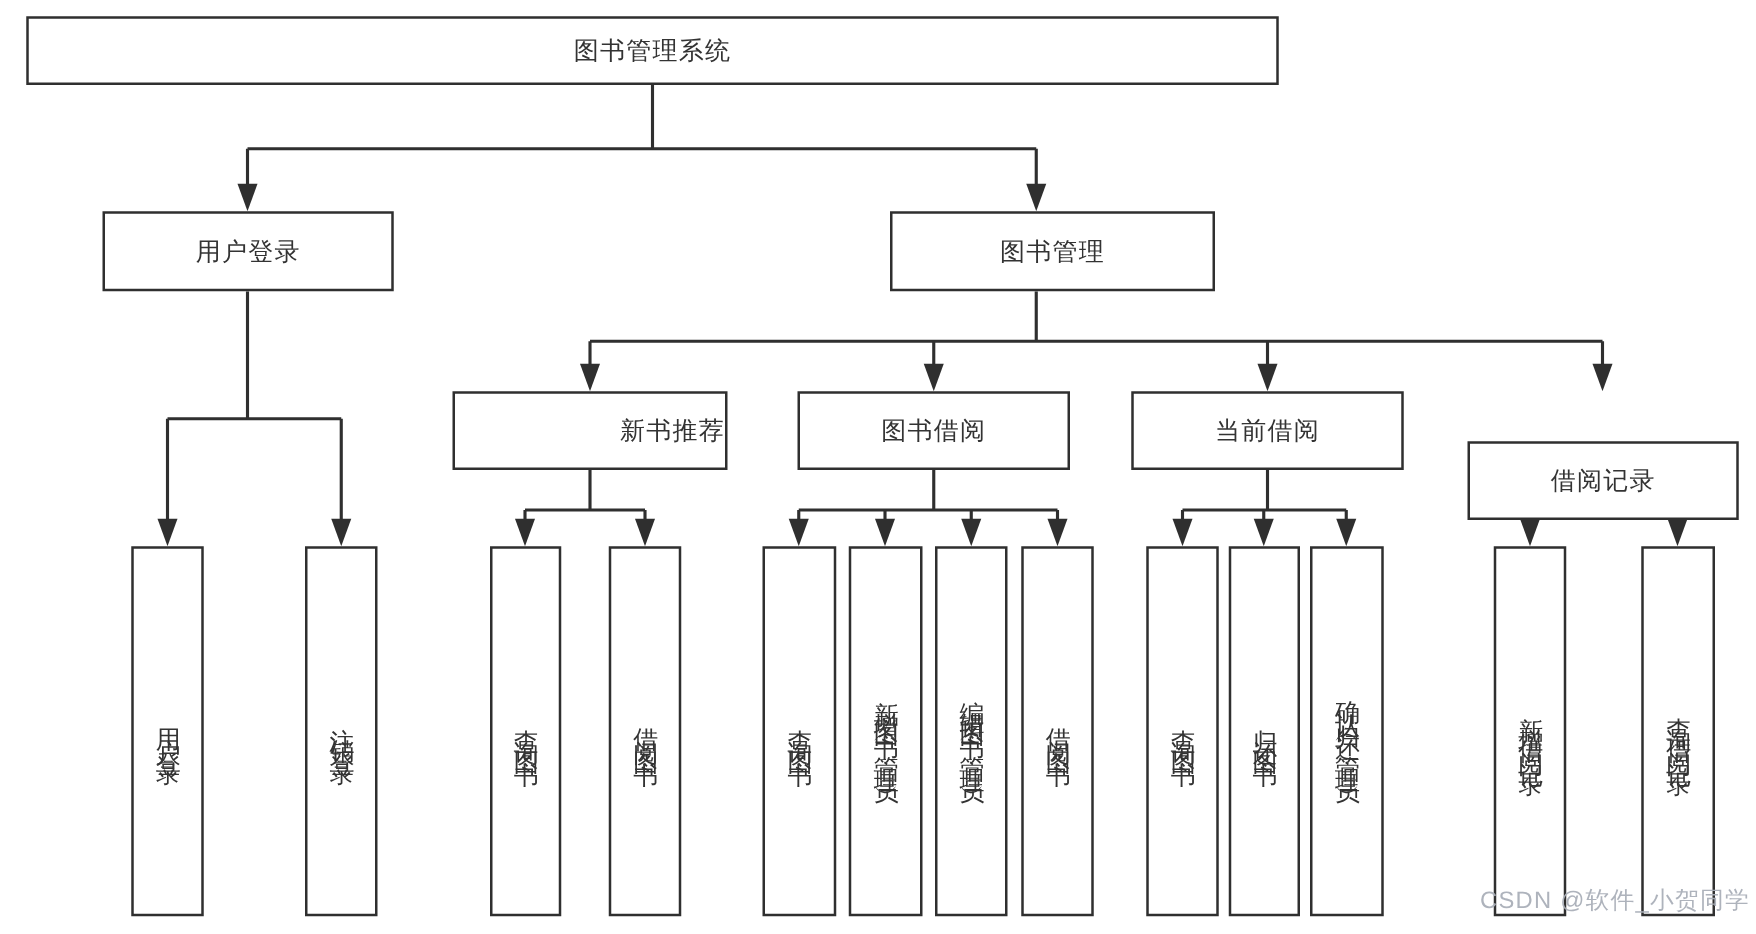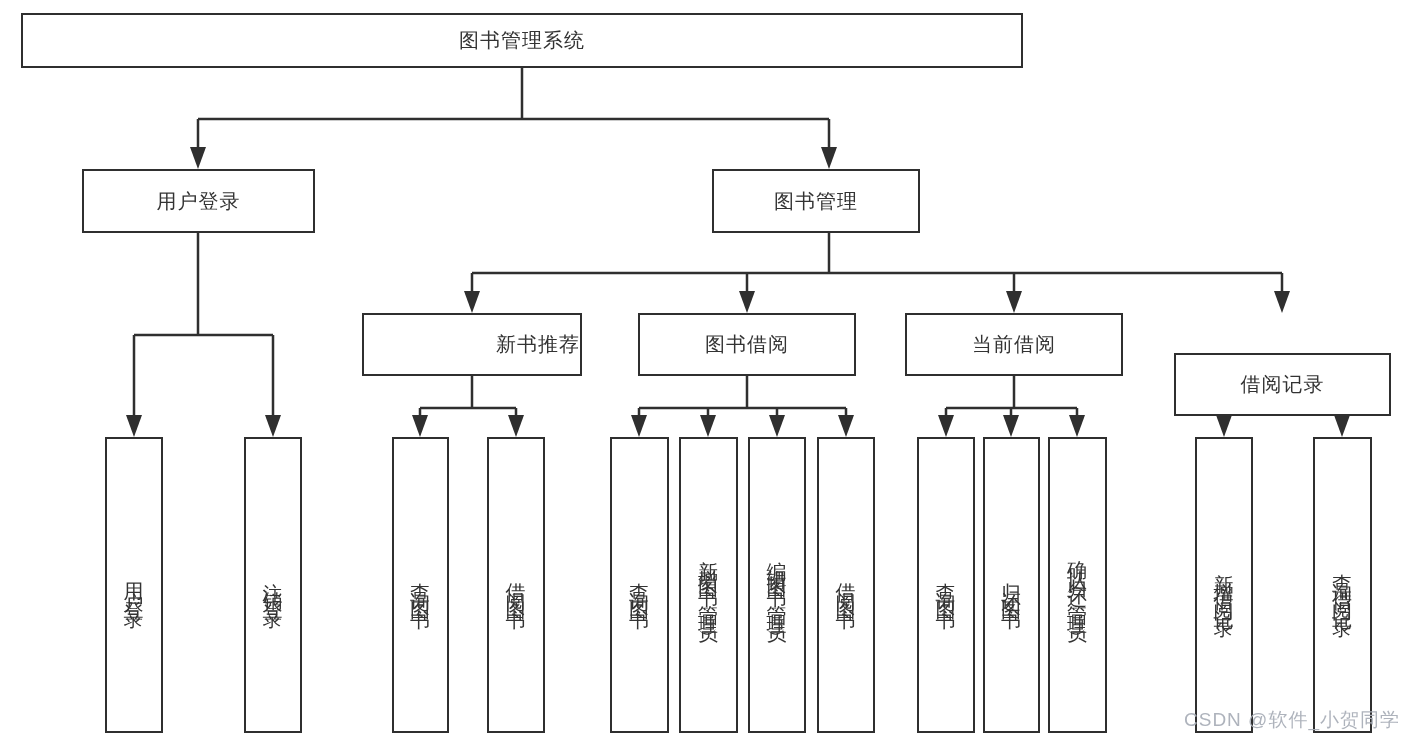--- a/index.html
+++ b/index.html
@@ -113,21 +113,21 @@
     </g>
   </svg>
 
   <div class="hbox" style="left:21px; top:13px; width:1002px; height:55px;">
     <span class="lbl">图书管理系统</span>
   </div>
 
   <div class="hbox" style="left:82px; top:169px; width:233px; height:64px;">
     <span class="lbl">用户登录</span>
   </div>
-  <div class="hbox" style="left:712px; top:169px; width:208px; height:64px;">
+  <div class="hbox" style="left:712px; top:169px; width:260px; height:64px;">
     <span class="lbl">图书管理</span>
   </div>
 
   <div class="hbox" style="left:362px; top:313px; width:220px; height:63px;justify-content:flex-end;">
     <span class="lbl">新书推荐</span>
   </div>
   <div class="hbox" style="left:905px; top:313px; width:218px; height:63px;">
     <span class="lbl">当前借阅</span>
   </div>
   <div class="hbox" style="left:638px; top:313px; width:218px; height:63px;">

